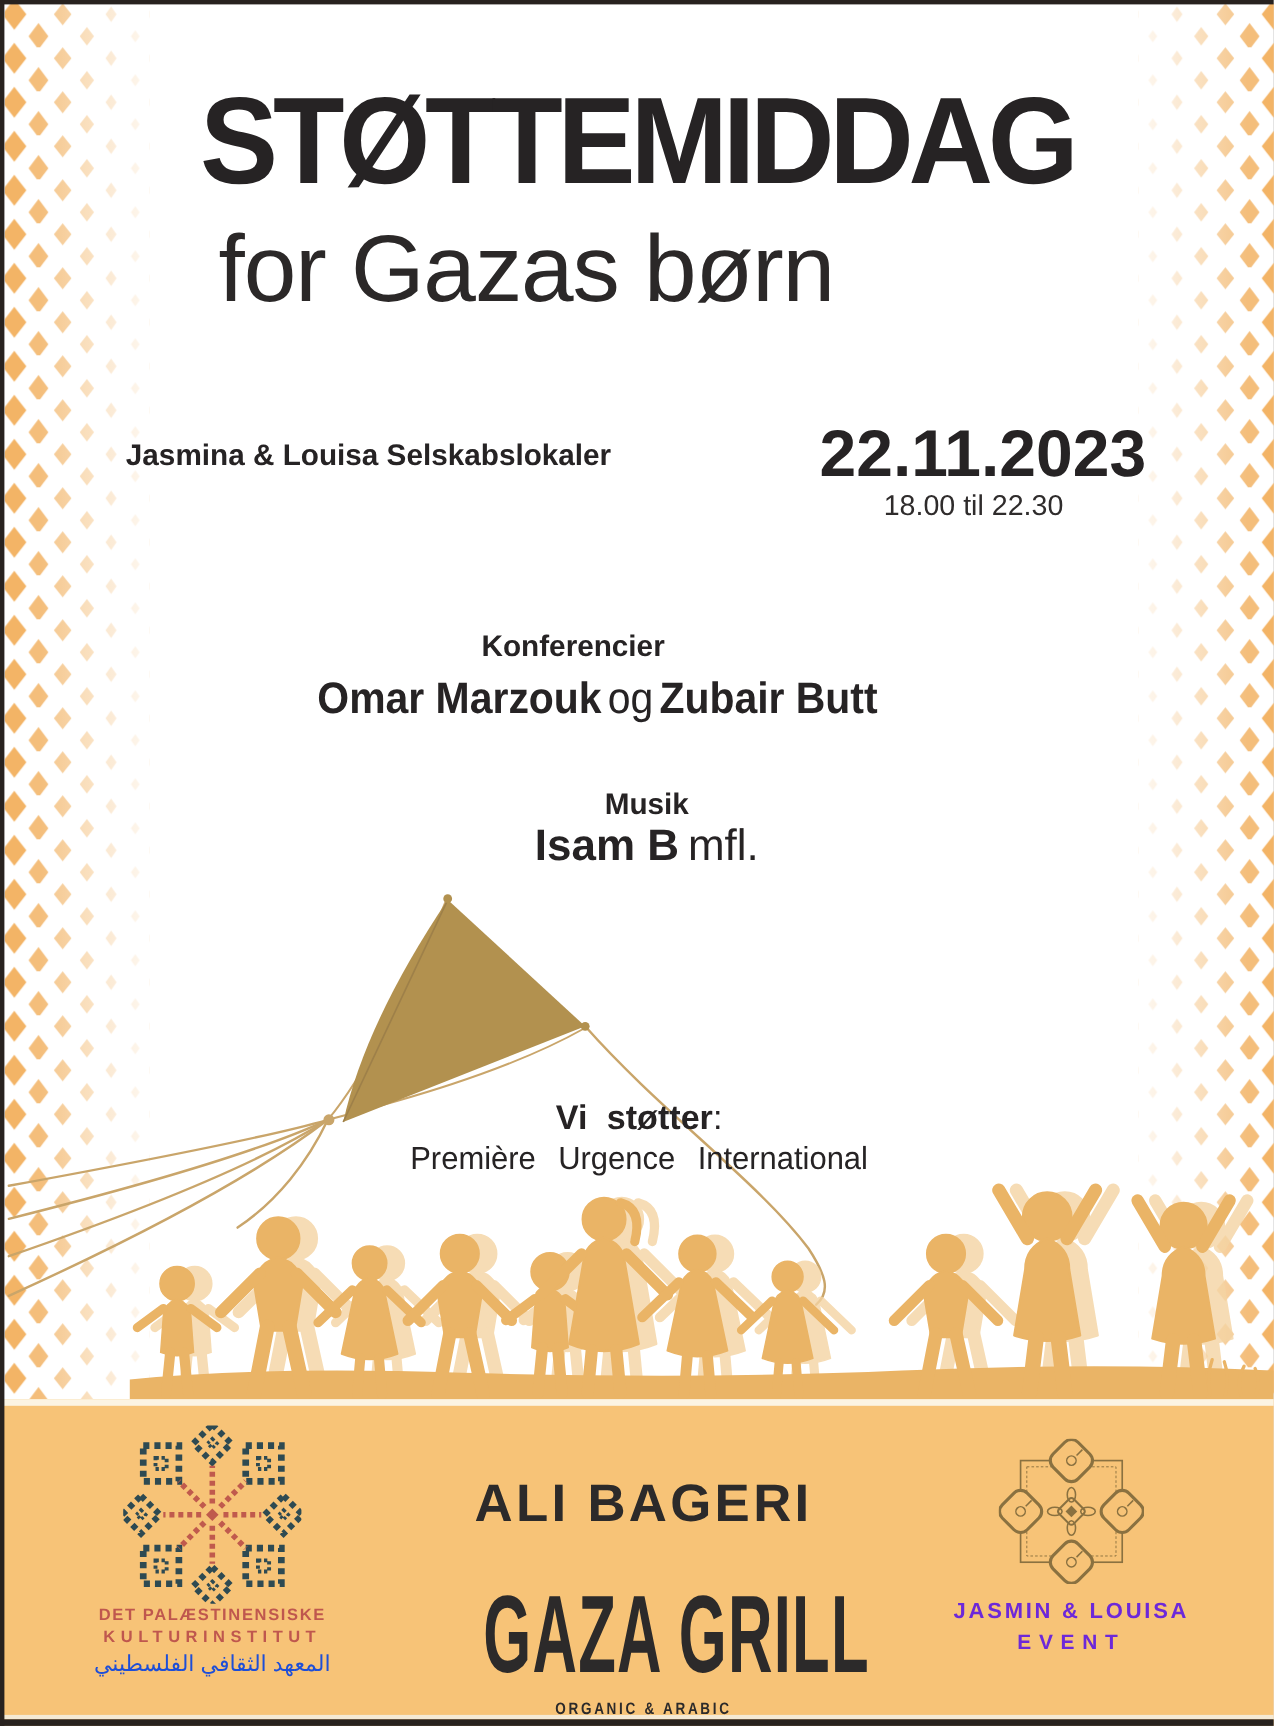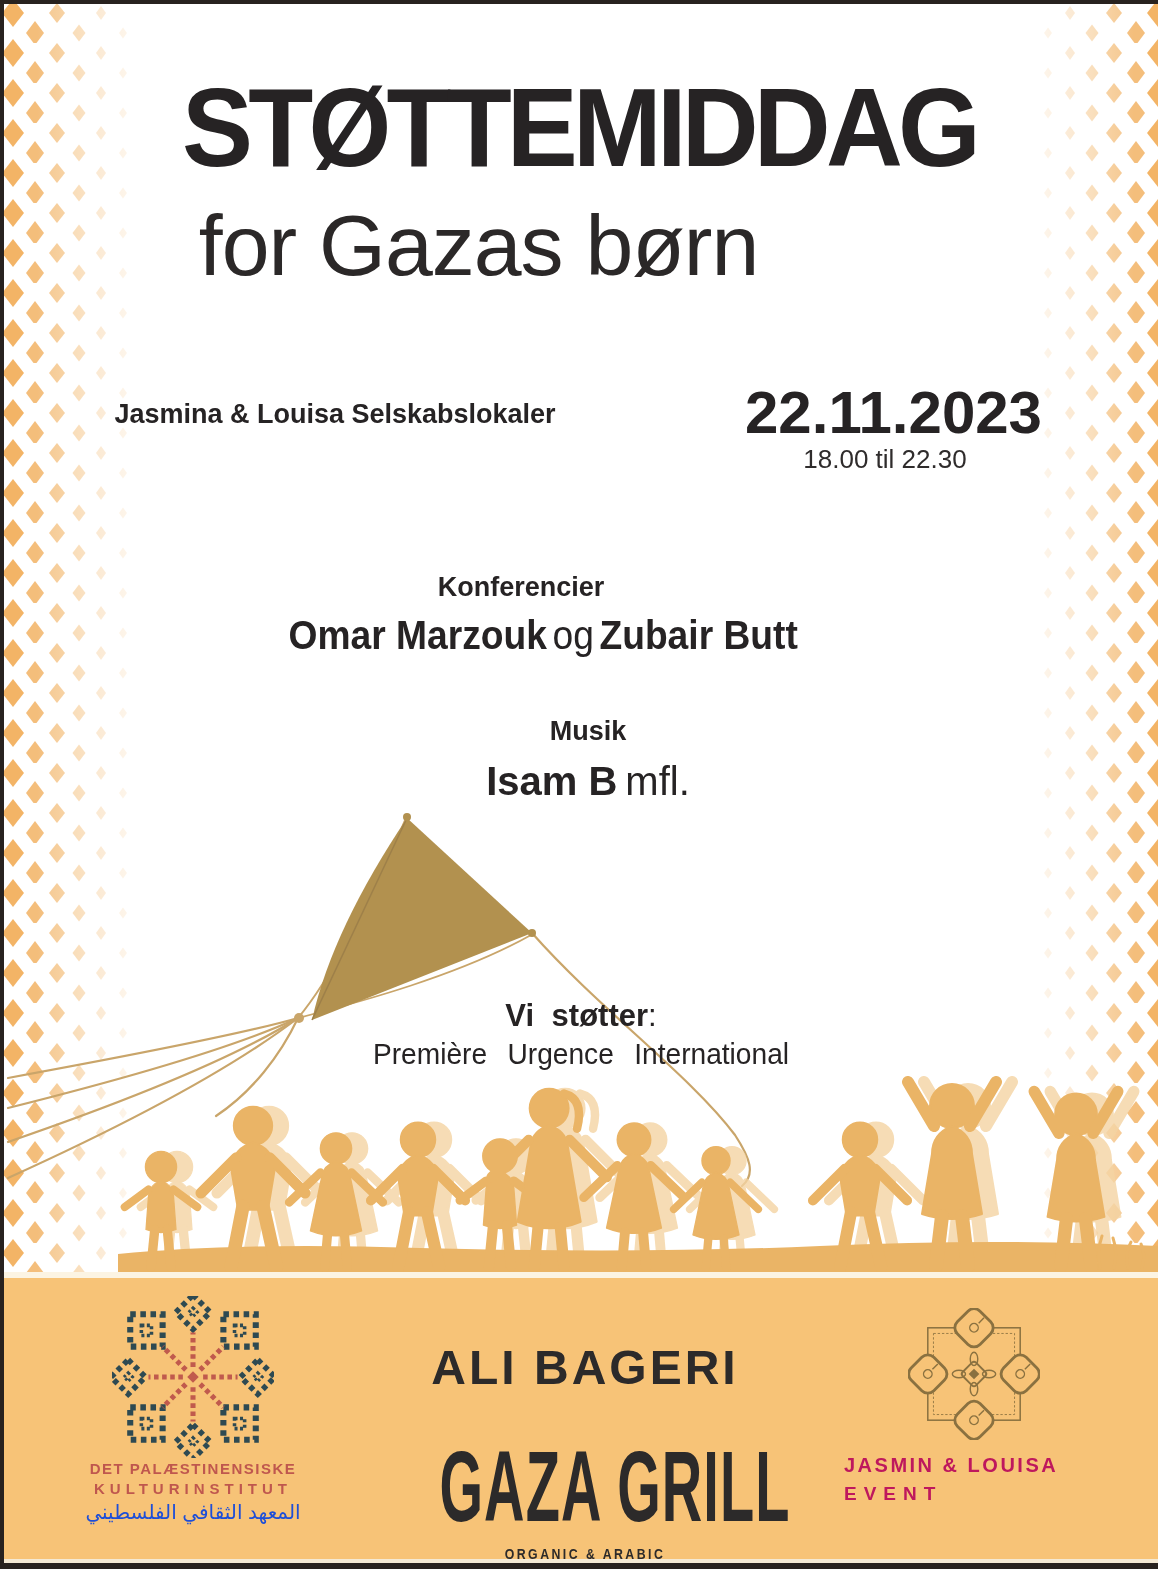--- a/index.html
+++ b/index.html
@@ -41,21 +41,21 @@
   .date .l1{font-size:60px;font-weight:700;letter-spacing:0px;line-height:1.05;}
   .date .l2{font-size:26px;font-weight:400;color:#2f2c2c;}
 
   .host{left:271px;top:572px;width:500px;text-align:center;z-index:5;}
   .host .label{font-size:27px;font-weight:700;margin-bottom:10px;}
   .host .names{font-size:40px;transform:scaleX(.93);transform-origin:center top;white-space:nowrap;}
   .host .names .b{font-weight:700;}
   .host .names .r{font-weight:400;margin:0 6px;}
 
   .music{left:388px;top:716px;width:400px;text-align:center;z-index:5;}
-  .music .label{font-size:27px;font-weight:700;margin-bottom:12px;}
+  .music .label{font-size:27px;font-weight:700;margin-bottom:0;}
   .music .line{font-size:40px;white-space:nowrap;}
   .music .line .b{font-weight:700;}
   .music .line .r{font-weight:400;margin-left:8px;}
 
   .support{left:281px;top:998px;width:600px;text-align:center;z-index:6;}
   .support .label{font-size:31px;font-weight:700;word-spacing:9px;}
   .support .label .colon{font-weight:400;}
   .support .org{font-size:29px;font-weight:400;word-spacing:13px;margin-top:4px;transform:scaleX(.97);transform-origin:center top;white-space:nowrap;}
 
   
@@ -75,21 +75,21 @@
   .inst-text .ar{font-size:20px;color:#1d4ed8;margin-top:3px;}
 
   .bakery{position:absolute;left:325px;top:0;width:520px;text-align:center;margin-top:28px;}
   .bakery .name{font-size:48px;font-weight:700;letter-spacing:3px;color:#2c2a2a;margin-top:34px;white-space:nowrap;}
   .bakery .brand{font-size:100px;font-weight:700;letter-spacing:2px;color:#2c2a2a;
      transform:scale(.56,1.0);transform-origin:center top;margin-top:50px;white-space:nowrap;line-height:.82;}
   .bakery .tag{font-size:15px;font-weight:700;letter-spacing:3px;color:#2c2a2a;
      transform:scaleX(.82);transform-origin:center top;margin-top:18px;white-space:nowrap;}
 
   .event-logo{position:absolute;left:908px;top:30px;}
-  .event-text{position:absolute;left:844px;top:176px;width:260px;color:#be185d;}
+  .event-text{position:absolute;left:844px;top:176px;width:260px;text-align:center;color:#6d28d9;}
   .event-text .l1{font-size:20px;font-weight:700;letter-spacing:2.5px;white-space:nowrap;}
   .event-text .l2{font-size:19px;font-weight:700;letter-spacing:7px;margin-top:6px;}
 </style>
 </head>
 <body>
 
 <div class="poster">
 
   <svg class="halftone left" width="132" height="1269">
     <defs>

